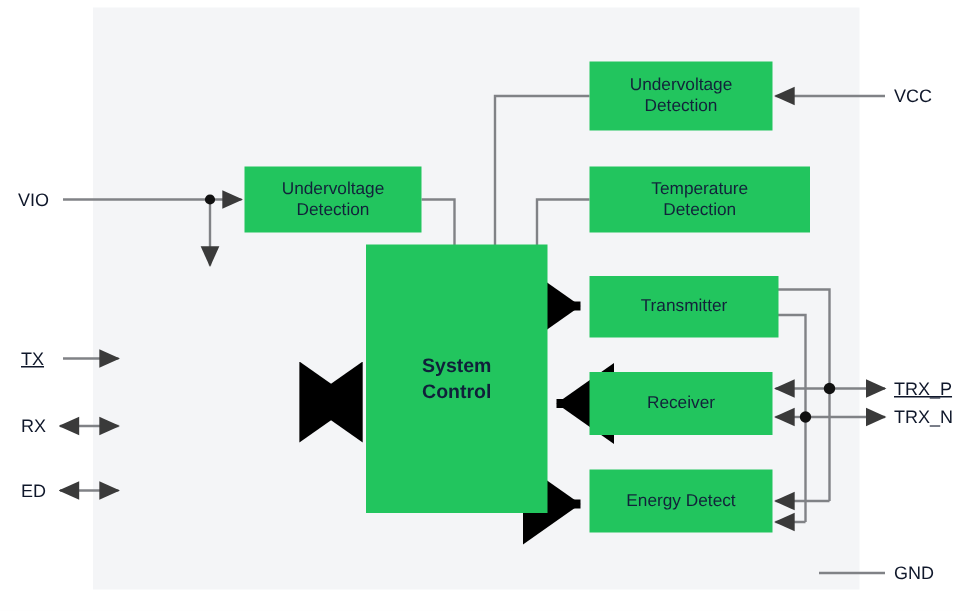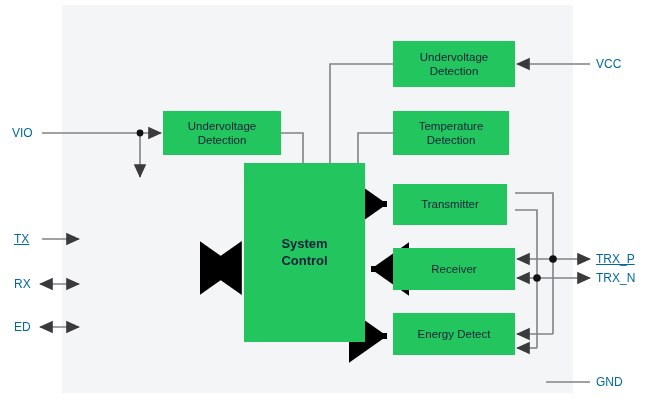--- a/index.html
+++ b/index.html
@@ -5,21 +5,21 @@
   html,body{margin:0;padding:0;background:#ffffff;}
   body{width:650px;height:407px;overflow:hidden;
        font-family:"Liberation Sans","DejaVu Sans",sans-serif;}
   #root{position:relative;width:650px;height:407px;background:#ffffff;}
   #panel{position:absolute;left:62px;top:5px;width:511px;height:388px;background:#f4f5f7;}
   svg.layer{position:absolute;left:0;top:0;width:650px;height:407px;}
   .blk{position:absolute;background:#22c55e;display:flex;align-items:center;
        justify-content:center;text-align:center;color:#12223a;line-height:1.25;}
   .blk span{display:block;font-size:11.5px;}
   .blk.big span{font-weight:bold;font-size:13px;color:#10203a;}
-  .pin{position:absolute;font-size:12px;color:#0369a1;white-space:nowrap;}
+  .pin{position:absolute;font-size:12px;color:#0f172a;white-space:nowrap;}
 </style>
 </head>
 <body>
 
 <div id="root">
 
   <div id="panel"></div>
 
   <svg class="layer" viewBox="0 0 650 407">
     <defs>
@@ -95,36 +95,36 @@
     </div>
   </div>
 
   <div class="blk" style="left:393px;top:41px;width:122px;height:46px;">
     <div>
       <span>Undervoltage</span>
       <span>Detection</span>
     </div>
   </div>
 
-  <div class="blk" style="left:393px;top:111px;width:116px;height:44px;">
+  <div class="blk" style="left:393px;top:111px;width:147px;height:44px;">
     <div>
       <span>Temperature</span>
       <span>Detection</span>
     </div>
   </div>
 
 
   <div class="blk big" style="left:244px;top:163px;width:121px;height:179px;">
     <div>
       <span>System</span>
       <span>Control</span>
     </div>
   </div>
 
-  <div class="blk" style="left:393px;top:184px;width:114px;height:41px;">
+  <div class="blk" style="left:393px;top:184px;width:126px;height:41px;">
     <div>
         <span>Transmitter</span>
       </div>
   </div>
 
   <div class="blk" style="left:393px;top:313px;width:122px;height:42px;">
     <div>
         <span>Energy Detect</span>
       </div>
   </div>

